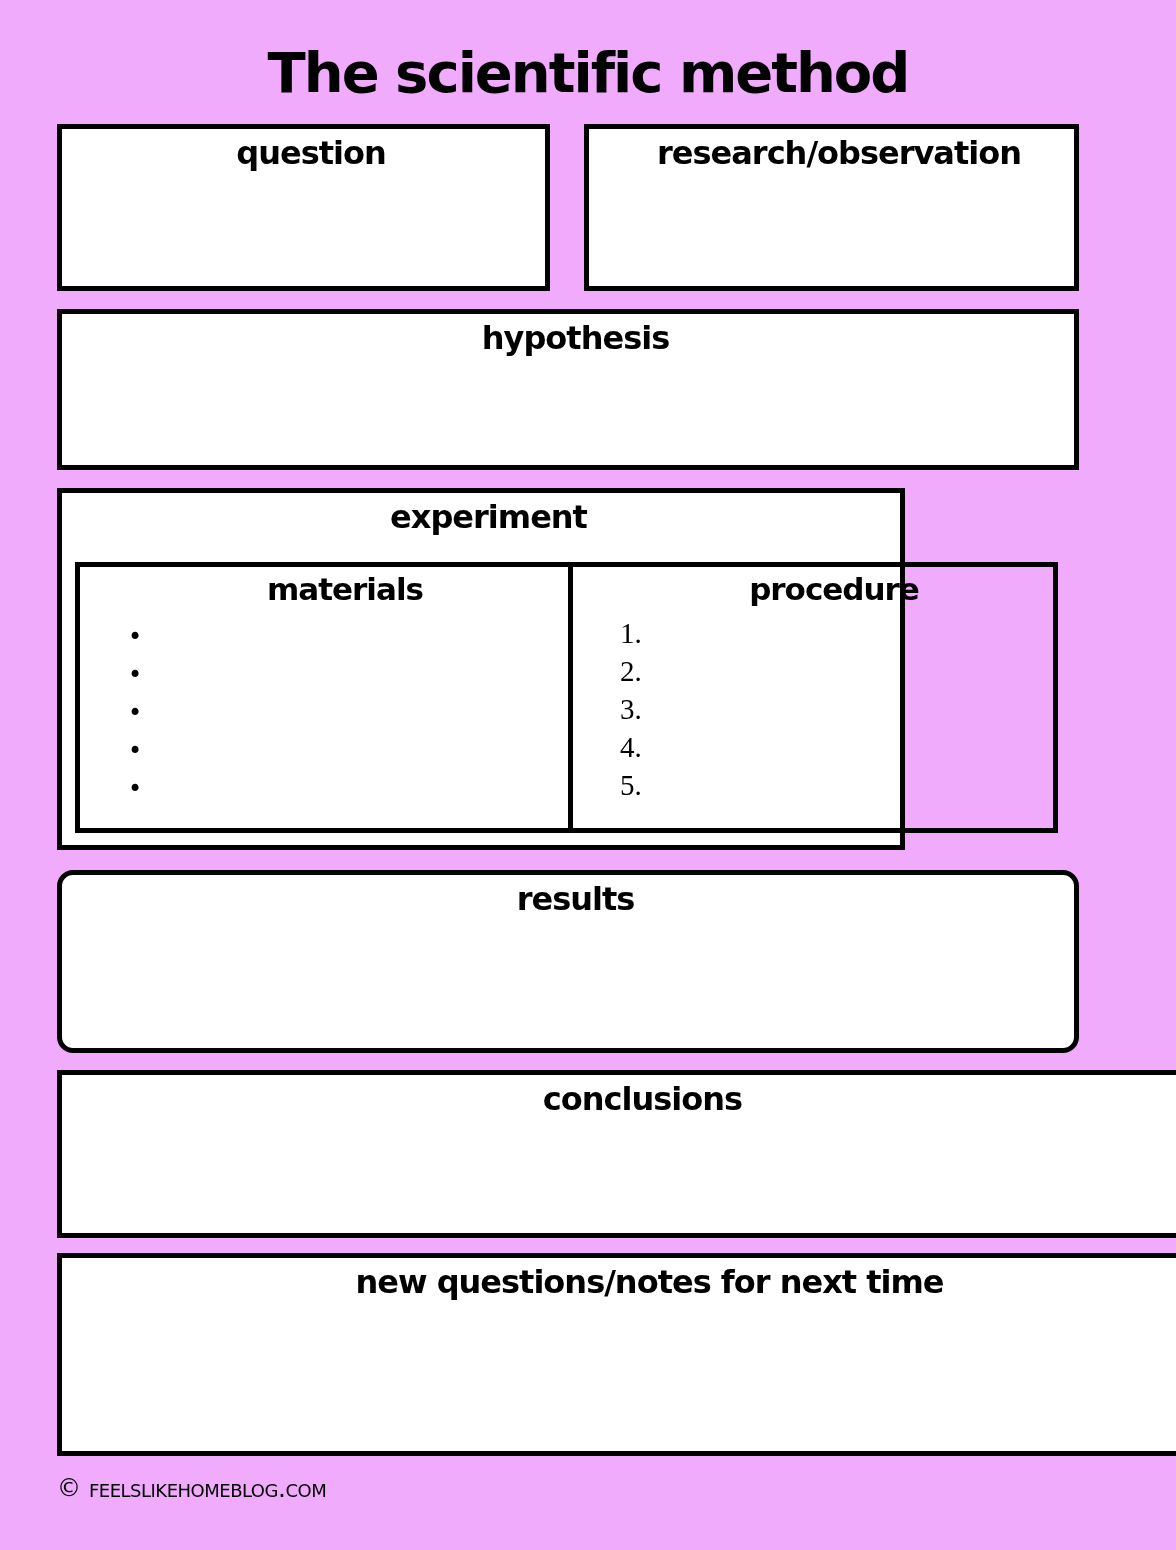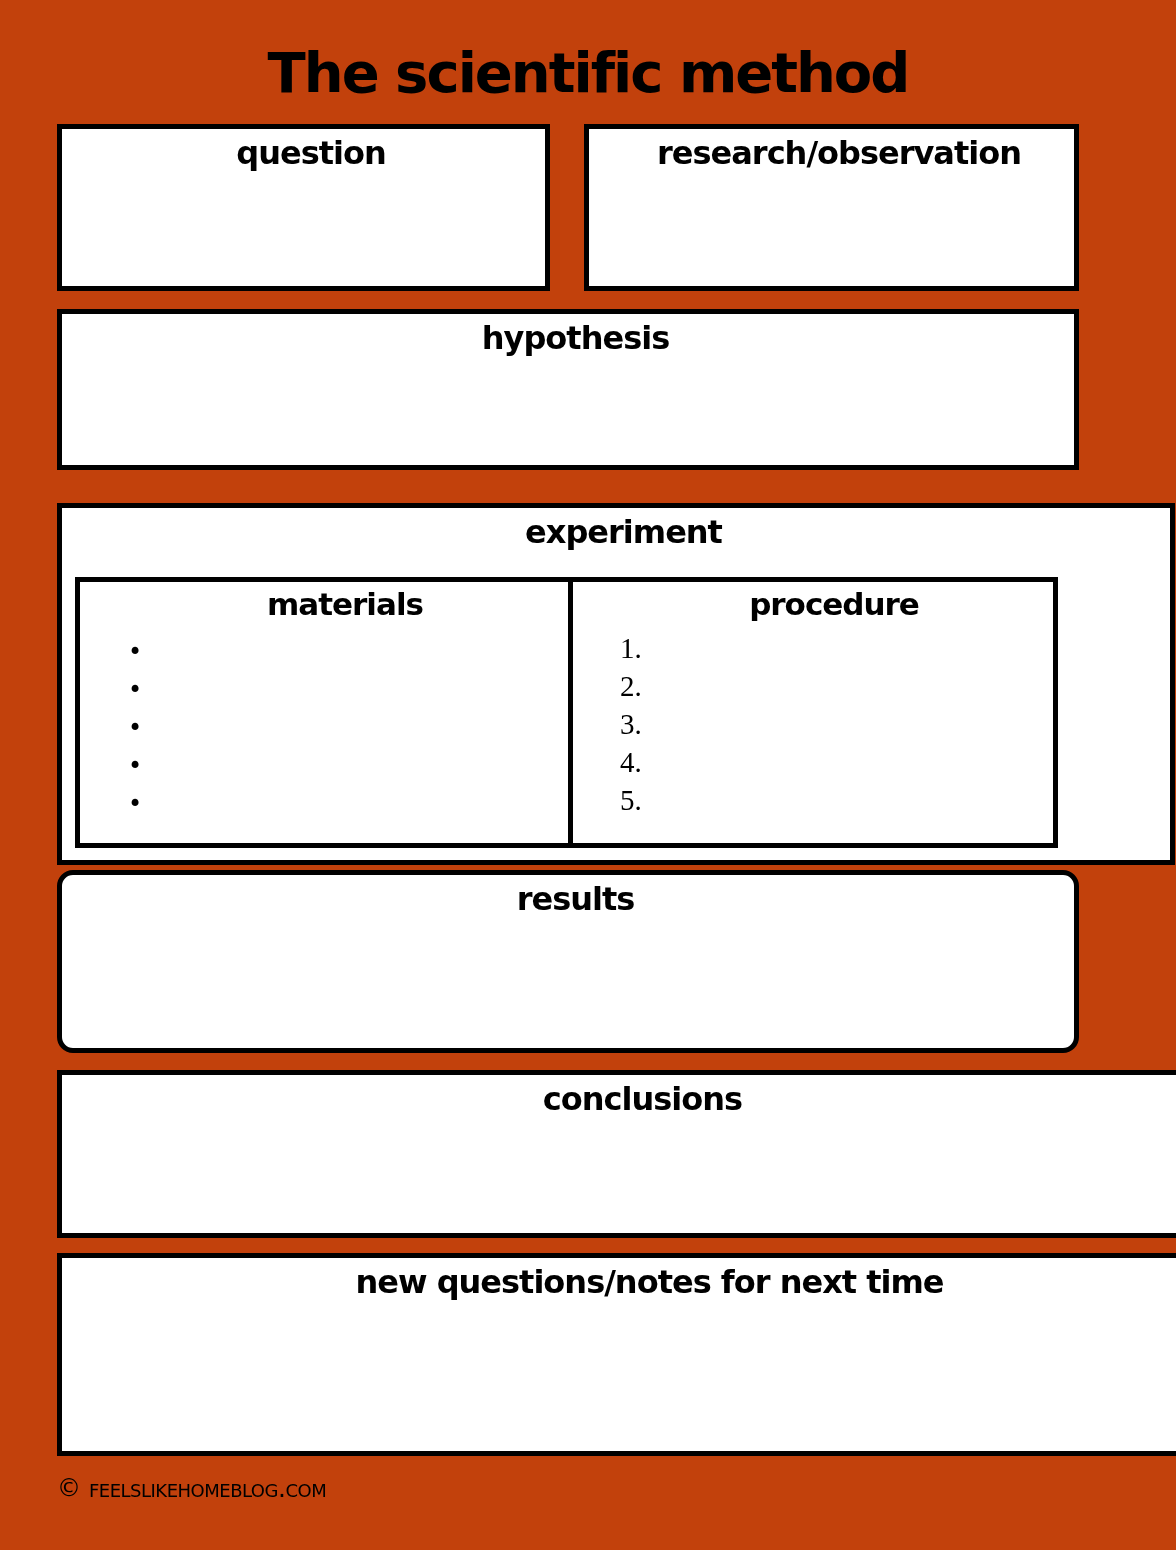--- a/index.html
+++ b/index.html
@@ -4,21 +4,21 @@
 <style>
   html, body {
     margin: 0;
     padding: 0;
     background: #ffffff;
   }
   .sheet {
     position: relative;
     width: 1176px;
     height: 1550px;
-    background: #c2410c;
+    background: #f0abfc;
     color: #000000;
     font-family: "DejaVu Sans", sans-serif;
     overflow: hidden;
   }
   .page-title {
     position: absolute;
     left: 0;
     top: 40px;
     width: 100%;
     text-align: center;
@@ -37,21 +37,21 @@
     text-align: center;
     font-weight: 700;
     font-size: 32px;
     letter-spacing: -1px;
     padding-top: 7px;
     line-height: 1.1;
   }
   #box-question   { left: 57px;  top: 124px;  width: 493px;  height: 167px; }
   #box-research   { left: 584px; top: 124px;  width: 495px;  height: 167px; }
   #box-hypothesis { left: 57px;  top: 309px;  width: 1022px; height: 161px; }
-  #box-experiment { left: 57px;  top: 503px;  width: 1118px; height: 362px; }
+  #box-experiment { left: 57px;  top: 488px;  width: 848px; height: 362px; }
   #box-results    { left: 57px;  top: 870px;  width: 1022px; height: 183px; border-radius: 16px; }
   #box-conclusions{ left: 57px;  top: 1070px; width: 1156px; height: 168px; }
   #box-newq       { left: 57px;  top: 1253px; width: 1170px; height: 203px; }
 
   .exp-inner {
     position: absolute;
     left: 13px;
     top: 69px;
     width: 983px;
     height: 271px;

